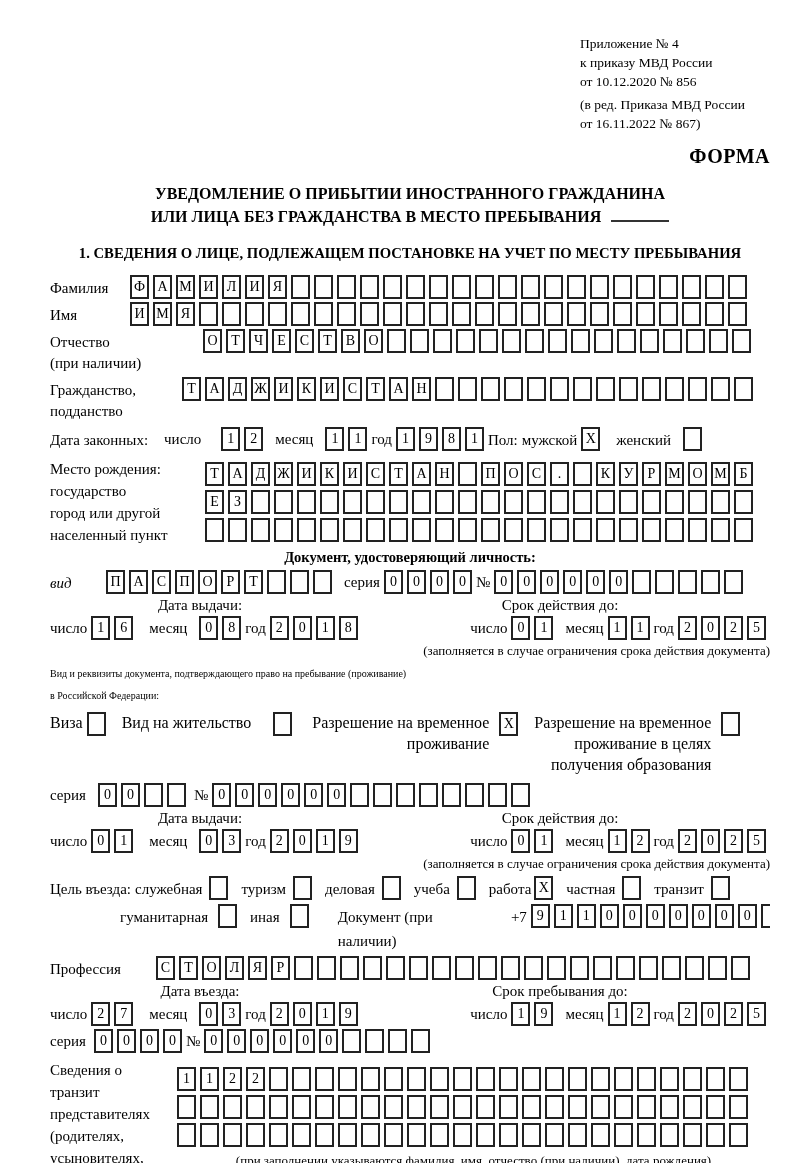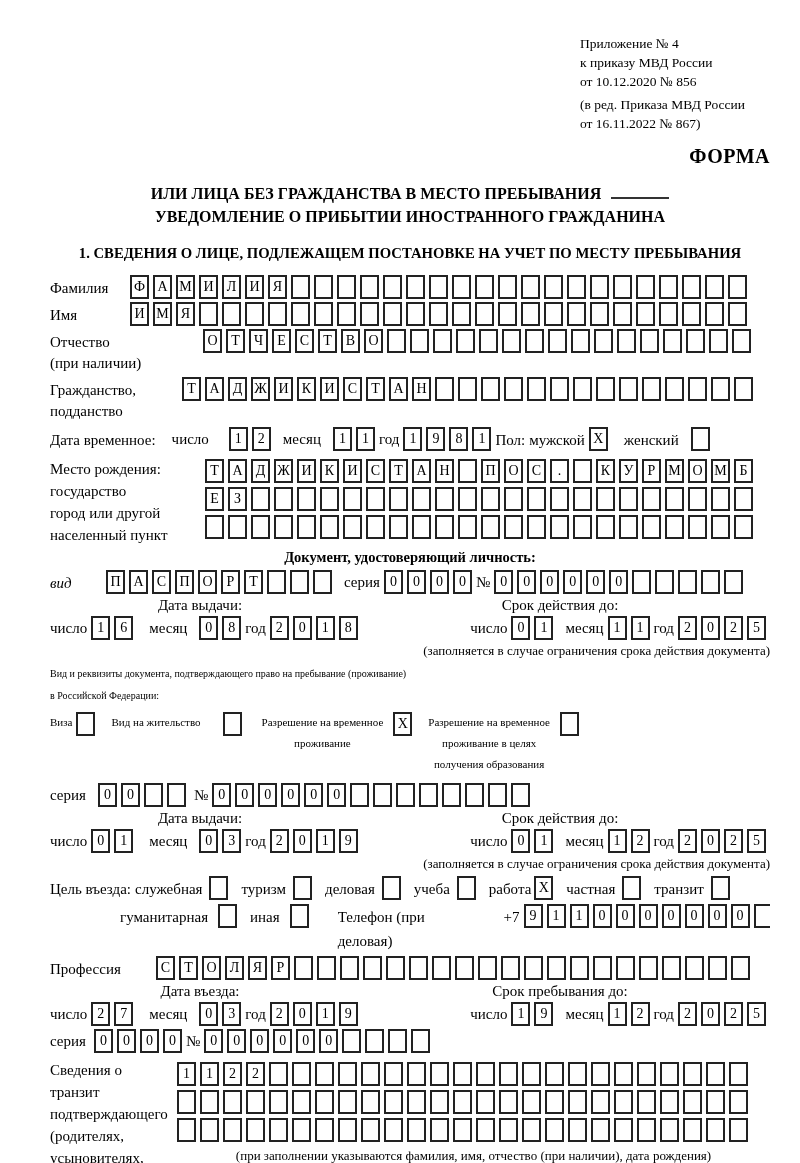--- a/index.html
+++ b/index.html
@@ -30,27 +30,27 @@
   .date-pair{display:flex;margin-top:2px;margin-bottom:3px;}
   .dp-left{width:440px;display:flex;align-items:flex-start;}
   .dp-right{display:flex;align-items:flex-start;}
   .dg-label{font-size:15px;line-height:24px;margin-right:4px;flex:0 0 auto;}
   .note{font-size:13px;text-align:right;margin-bottom:4px;}
   .intro{font-size:10px;line-height:22px;}
   .doc-heading{font-weight:bold;text-align:center;font-size:14.5px;margin:2px 0 4px 0;}
   
   .permit-row{display:flex;align-items:flex-start;margin-top:5px;margin-bottom:8px;}
   .permit-opt{display:flex;align-items:flex-start;}
-  .permit-text{font-size:11px;line-height:21px;text-align:center;}
+  .permit-text{font-size:16px;line-height:21px;text-align:right;}
   .permit-box{margin-left:10px;}
   
   .opt{display:flex;align-items:flex-start;margin-right:9px;}
   .opt .boxes{margin-left:7px;}
   
-  .col-row{display:flex;align-items:center;margin-bottom:3px;}
+  .col-row{display:flex;align-items:flex-end;margin-bottom:3px;}
   .col-labels{font-size:15px;line-height:22px;flex:0 0 auto;padding-top:2px;}
   .col-right{flex:1;}
   .col-right .boxes{margin-bottom:4px;}
   .rep-note{font-size:13px;text-align:center;margin-top:6px;}
 </style>
 </head>
 <body>
 
 <div class="page">
 
@@ -60,22 +60,22 @@
     <div>от 10.12.2020 № 856</div>
     <div class="amend">
       <div>(в ред. Приказа МВД России</div>
       <div>от 16.11.2022 № 867)</div>
     </div>
   </div>
 
   <div class="forma">ФОРМА</div>
 
   <div class="title">
+    <div>УВЕДОМЛЕНИЕ О ПРИБЫТИИ ИНОСТРАННОГО ГРАЖДАНИНА</div>
     <div><span>ИЛИ ЛИЦА БЕЗ ГРАЖДАНСТВА В МЕСТО ПРЕБЫВАНИЯ</span><span class="blank-line"></span></div>
-    <div>УВЕДОМЛЕНИЕ О ПРИБЫТИИ ИНОСТРАННОГО ГРАЖДАНИНА</div>
   </div>
 
   <div class="sec-heading">1. СВЕДЕНИЯ О ЛИЦЕ, ПОДЛЕЖАЩЕМ ПОСТАНОВКЕ НА УЧЕТ ПО МЕСТУ ПРЕБЫВАНИЯ</div>
 
   <div class="frow" style="margin-top:13px;">
     <div class="flabel" style="width:80px;">Фамилия</div>
     <div class="boxes">
         <span class="cbox">Ф</span>
         <span class="cbox">А</span>
         <span class="cbox">М</span>
@@ -200,21 +200,21 @@
         <span class="cbox"></span>
         <span class="cbox"></span>
         <span class="cbox"></span>
         <span class="cbox"></span>
         <span class="cbox"></span>
         <span class="cbox"></span>
       </div>
   </div>
 
   <div class="frow" style="margin-top:5px;">
-    <span class="inline-txt">Дата временное:</span>
+    <span class="inline-txt">Дата законных:</span>
       <span class="gap16"></span>
     <span class="dg-label">число</span>
       <span class="gap16"></span>
     <div class="boxes">
         <span class="cbox">1</span>
         <span class="cbox">2</span>
       </div>
       <span class="gap8"></span>
     <span class="dg-label">месяц</span>
       <span class="gap8"></span>
@@ -598,21 +598,21 @@
           <span class="cbox"></span>
         </div>
     </div>
     <div class="opt">
       <span class="inline-txt">иная</span>
       <div class="boxes" style="margin-left:10px;">
           <span class="cbox"></span>
         </div>
     </div>
     <span class="gap16"></span>
-    <span class="inline-txt">Телефон (при деловая)</span>
+    <span class="inline-txt">Документ (при наличии)</span>
       <span class="gap24"></span>
     <span class="inline-txt">+7</span>
       <span class="gap4"></span>
     <div class="boxes">
         <span class="cbox">9</span>
         <span class="cbox">1</span>
         <span class="cbox">1</span>
         <span class="cbox">0</span>
         <span class="cbox">0</span>
         <span class="cbox">0</span>
@@ -726,21 +726,21 @@
         <span class="cbox"></span>
         <span class="cbox"></span>
         <span class="cbox"></span>
       </div>
   </div>
 
   <div class="col-row" style="margin-top:4px;">
     <div class="col-labels" style="width:127px;">
       <div>Сведения о</div>
       <div>транзит</div>
-      <div>подтверждающего</div>
+      <div>представителях</div>
       <div>(родителях,</div>
       <div>усыновителях,</div>
 
     </div>
     <div class="col-right">
       <div class="boxes">
           <span class="cbox">1</span>
           <span class="cbox">1</span>
           <span class="cbox">2</span>
           <span class="cbox">2</span>

